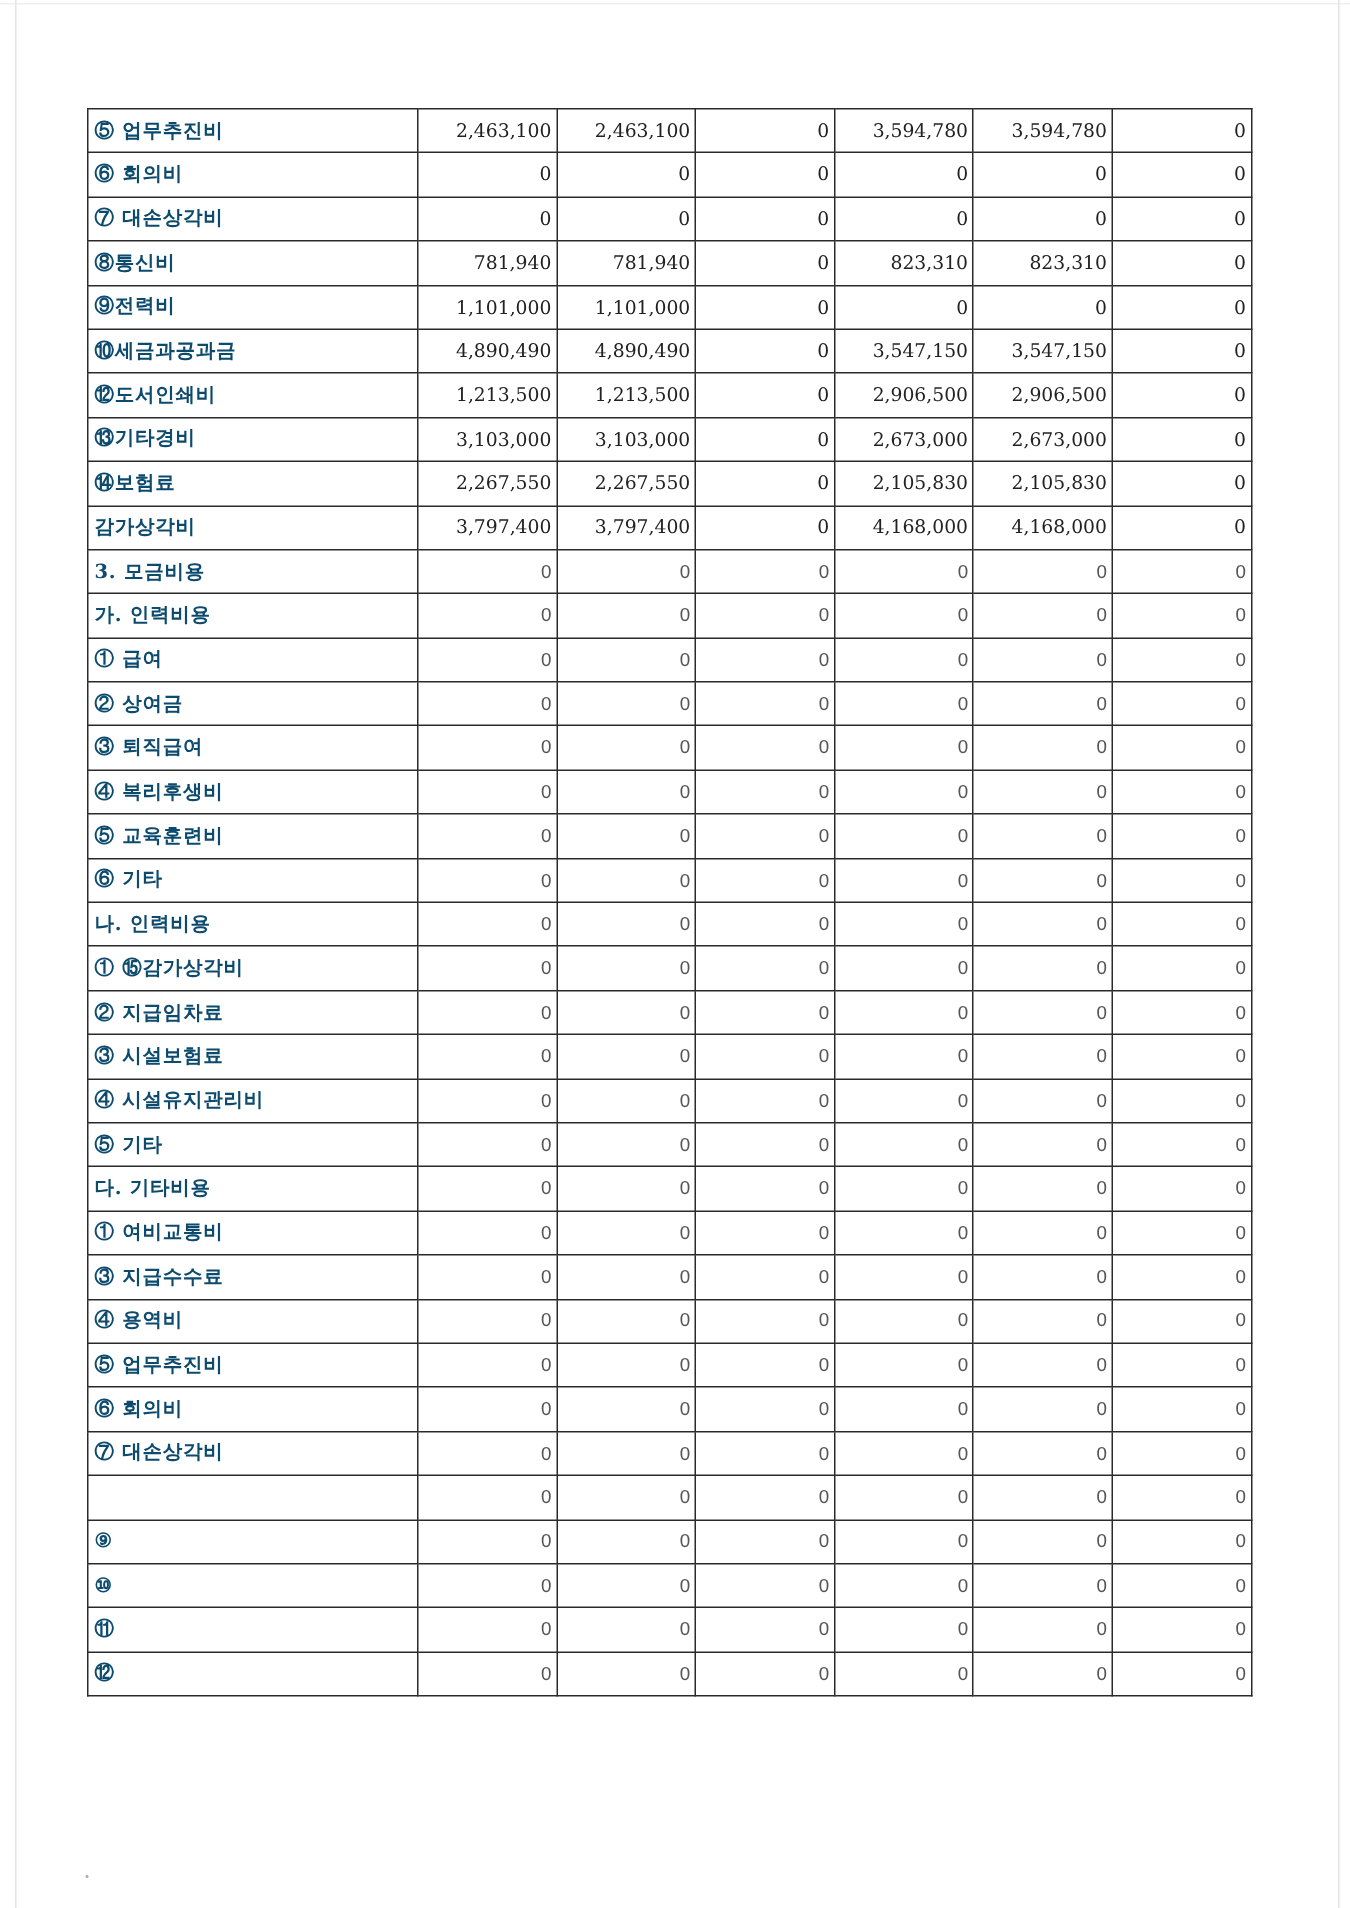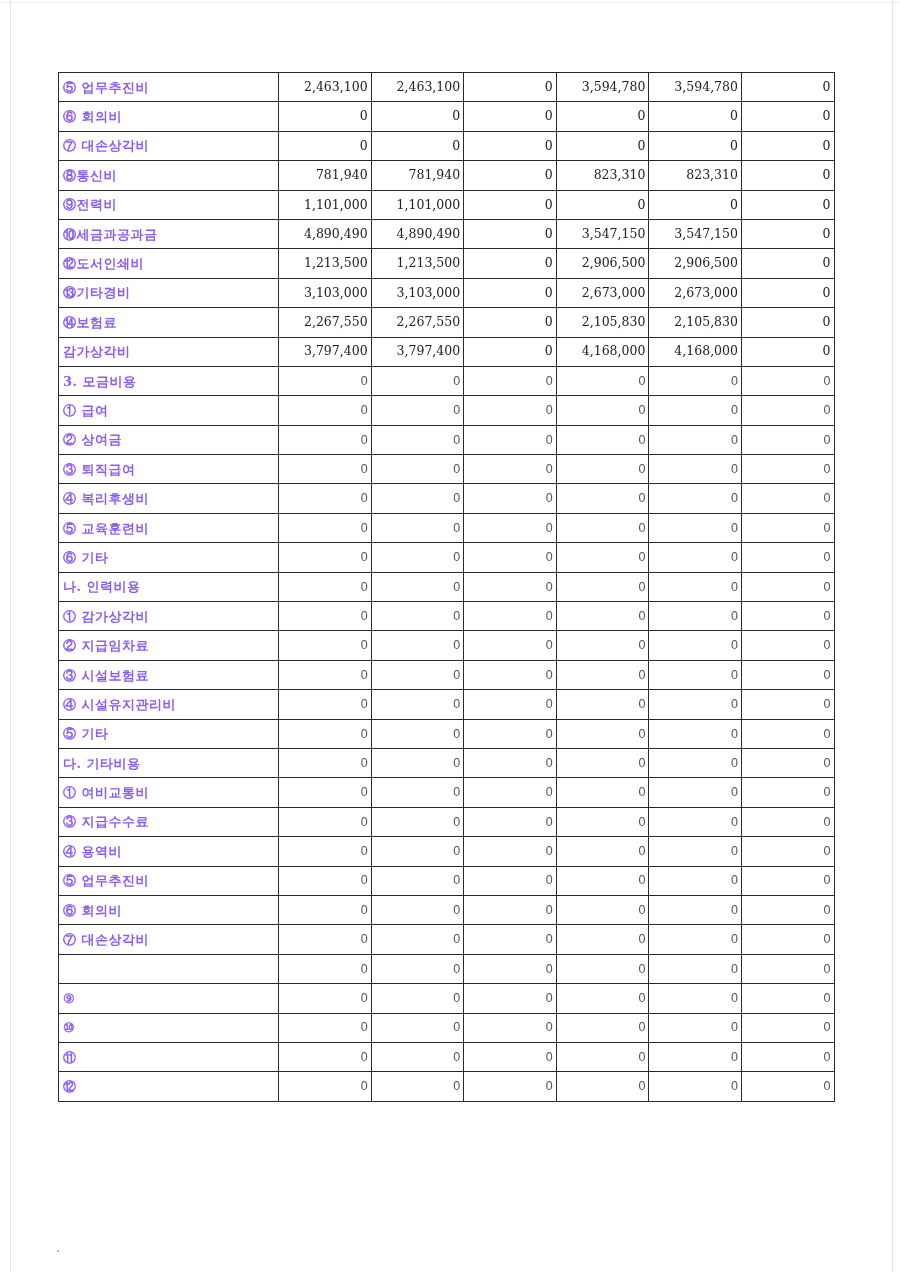--- a/index.html
+++ b/index.html
@@ -43,21 +43,21 @@
     white-space: nowrap;
     overflow: hidden;
     line-height: 1;
     vertical-align: middle;
   }
   .ledger td.label {
     text-align: left;
     font-size: 13px;
     font-weight: bold;
     letter-spacing: 0.5px;
-    color: #8b5cf6;
+    color: #0c4a6e;
   }
   .ledger td.num {
     text-align: right;
     font-size: 12.5px;
     color: #222;
   }
   .ledger tr.lower td.num {
     font-family: "Liberation Sans", "DejaVu Sans", sans-serif;
     color: #555;
     font-size: 12.5px;
@@ -192,20 +192,29 @@
   <tr class="lower">
     <td class="label">3. 모금비용</td>
     <td class="num">0</td>
     <td class="num">0</td>
     <td class="num">0</td>
     <td class="num">0</td>
     <td class="num">0</td>
     <td class="num">0</td>
   </tr>
 
+  <tr class="lower">
+    <td class="label">가. 인력비용</td>
+    <td class="num">0</td>
+    <td class="num">0</td>
+    <td class="num">0</td>
+    <td class="num">0</td>
+    <td class="num">0</td>
+    <td class="num">0</td>
+  </tr>
 
   <tr class="lower">
     <td class="label">① 급여</td>
     <td class="num">0</td>
     <td class="num">0</td>
     <td class="num">0</td>
     <td class="num">0</td>
     <td class="num">0</td>
     <td class="num">0</td>
   </tr>
@@ -264,21 +273,21 @@
     <td class="label">나. 인력비용</td>
     <td class="num">0</td>
     <td class="num">0</td>
     <td class="num">0</td>
     <td class="num">0</td>
     <td class="num">0</td>
     <td class="num">0</td>
   </tr>
 
   <tr class="lower">
-    <td class="label">① 감가상각비</td>
+    <td class="label">① ⑮감가상각비</td>
     <td class="num">0</td>
     <td class="num">0</td>
     <td class="num">0</td>
     <td class="num">0</td>
     <td class="num">0</td>
     <td class="num">0</td>
   </tr>
 
   <tr class="lower">
     <td class="label">② 지급임차료</td>

